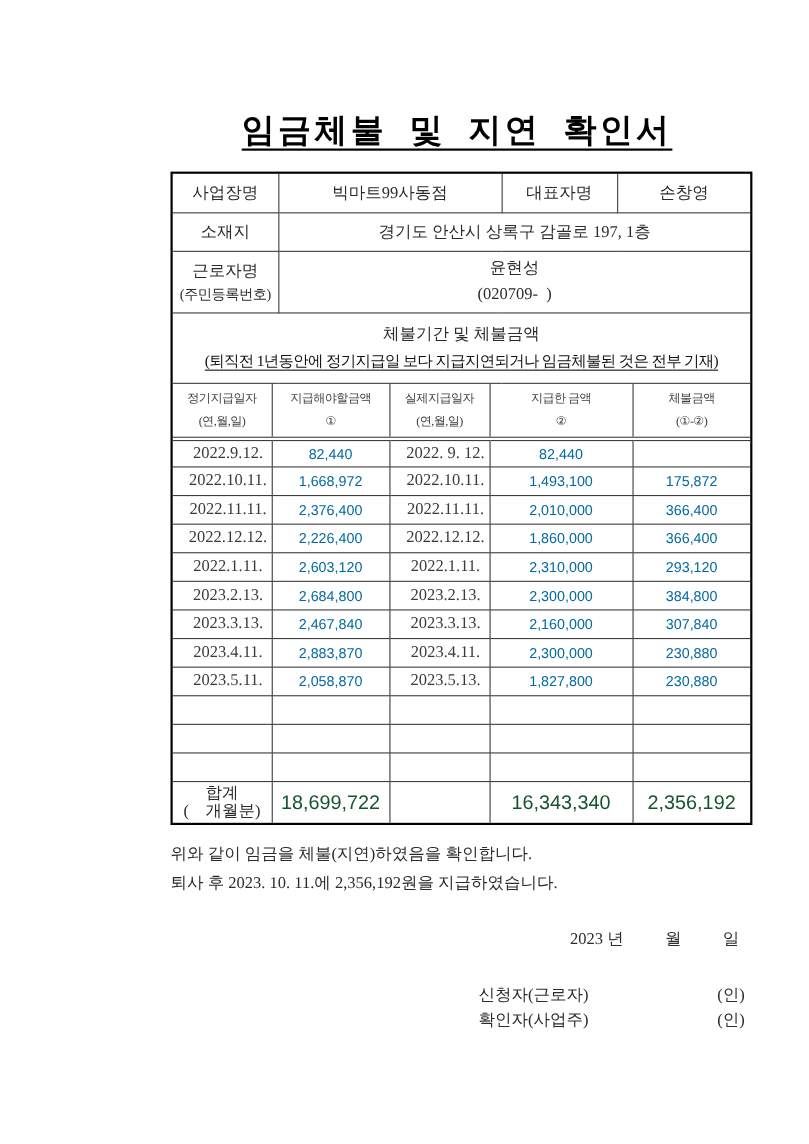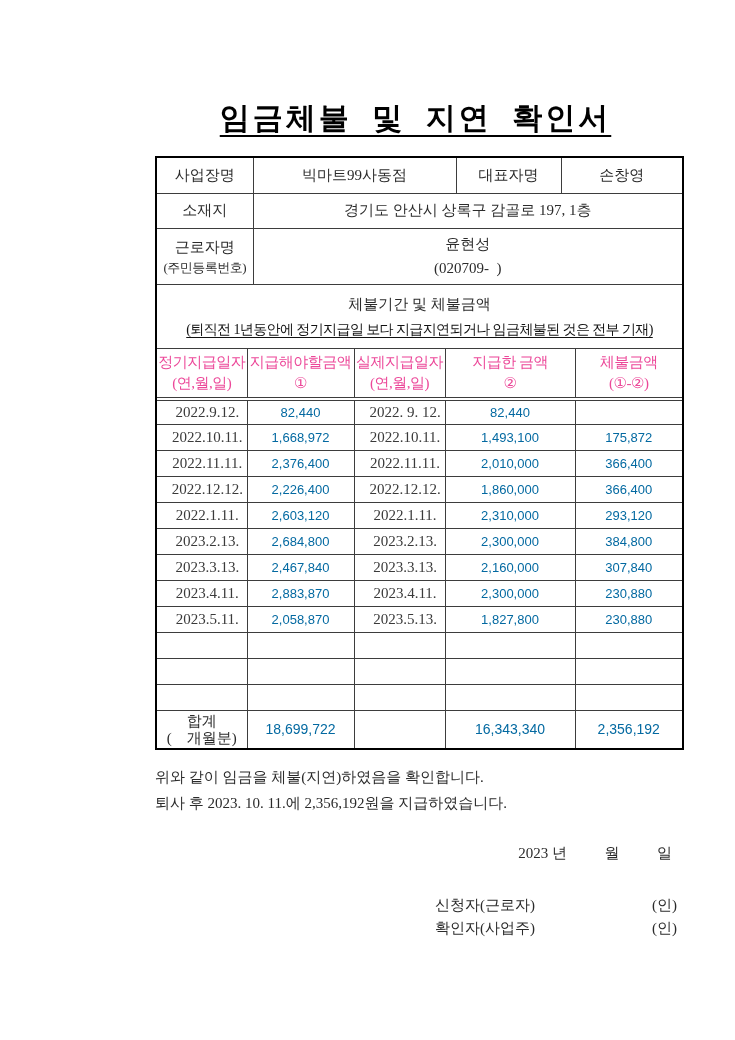--- a/index.html
+++ b/index.html
@@ -50,33 +50,33 @@
   .section-cell { height: 64px; border-bottom: 1px solid #3d3d3d; padding: 6px 1px 5px 1px; }
   .section-heading { font-size: 15px; line-height: 26px; color: #2b2b2b; }
   .section-note {
     font-size: 14px; font-weight: normal; letter-spacing: -0.6px;
     color: #111; line-height: 25px;
     text-decoration: underline; text-underline-offset: 3px;
   }
 
   
   .detail-table th {
-    height: 50px; font-size: 15px; color: #ec4899;
+    height: 50px; font-size: 11px; color: #404040;
     white-space: pre-line; line-height: 21px;
     border-bottom: 4px double #3d3d3d;
     letter-spacing: -0.5px;
   }
   .detail-table td { height: 26px; }
   .c-date { font-size: 15px; color: #3a3a3a; padding-left: 11px; }
   .c-amt  { font-family: "Liberation Sans", "DejaVu Sans", sans-serif; font-size: 13px; color: #0369a1; }
   .total-row td { border-top: 4px double #3d3d3d; border-bottom: none; height: 37px; }
   .total-label { font-size: 15px; color: #2b2b2b; }
   .total-label .l1 { display: block; line-height: 18px; }
   .total-label .l2 { display: block; line-height: 16px; white-space: pre-wrap; }
-  .total-amt { font-family: "Liberation Sans", "DejaVu Sans", sans-serif; font-size: 14px; color: #0369a1; }
+  .total-amt { font-family: "Liberation Sans", "DejaVu Sans", sans-serif; font-size: 18px; color: #14532d; }
 
   
   .confirm-block { margin-top: 14px; font-size: 15px; color: #2b2b2b; line-height: 26px; }
   .date-line {
     margin-top: 28px; text-align: right; padding-right: 12px;
     font-size: 15px; color: #2b2b2b; white-space: pre-wrap;
   }
   .sign-block { margin-top: 31px; }
   .sign-row { display: flex; justify-content: flex-end; align-items: baseline; line-height: 23px; font-size: 15px; color: #2b2b2b; }
   .sign-label { }

